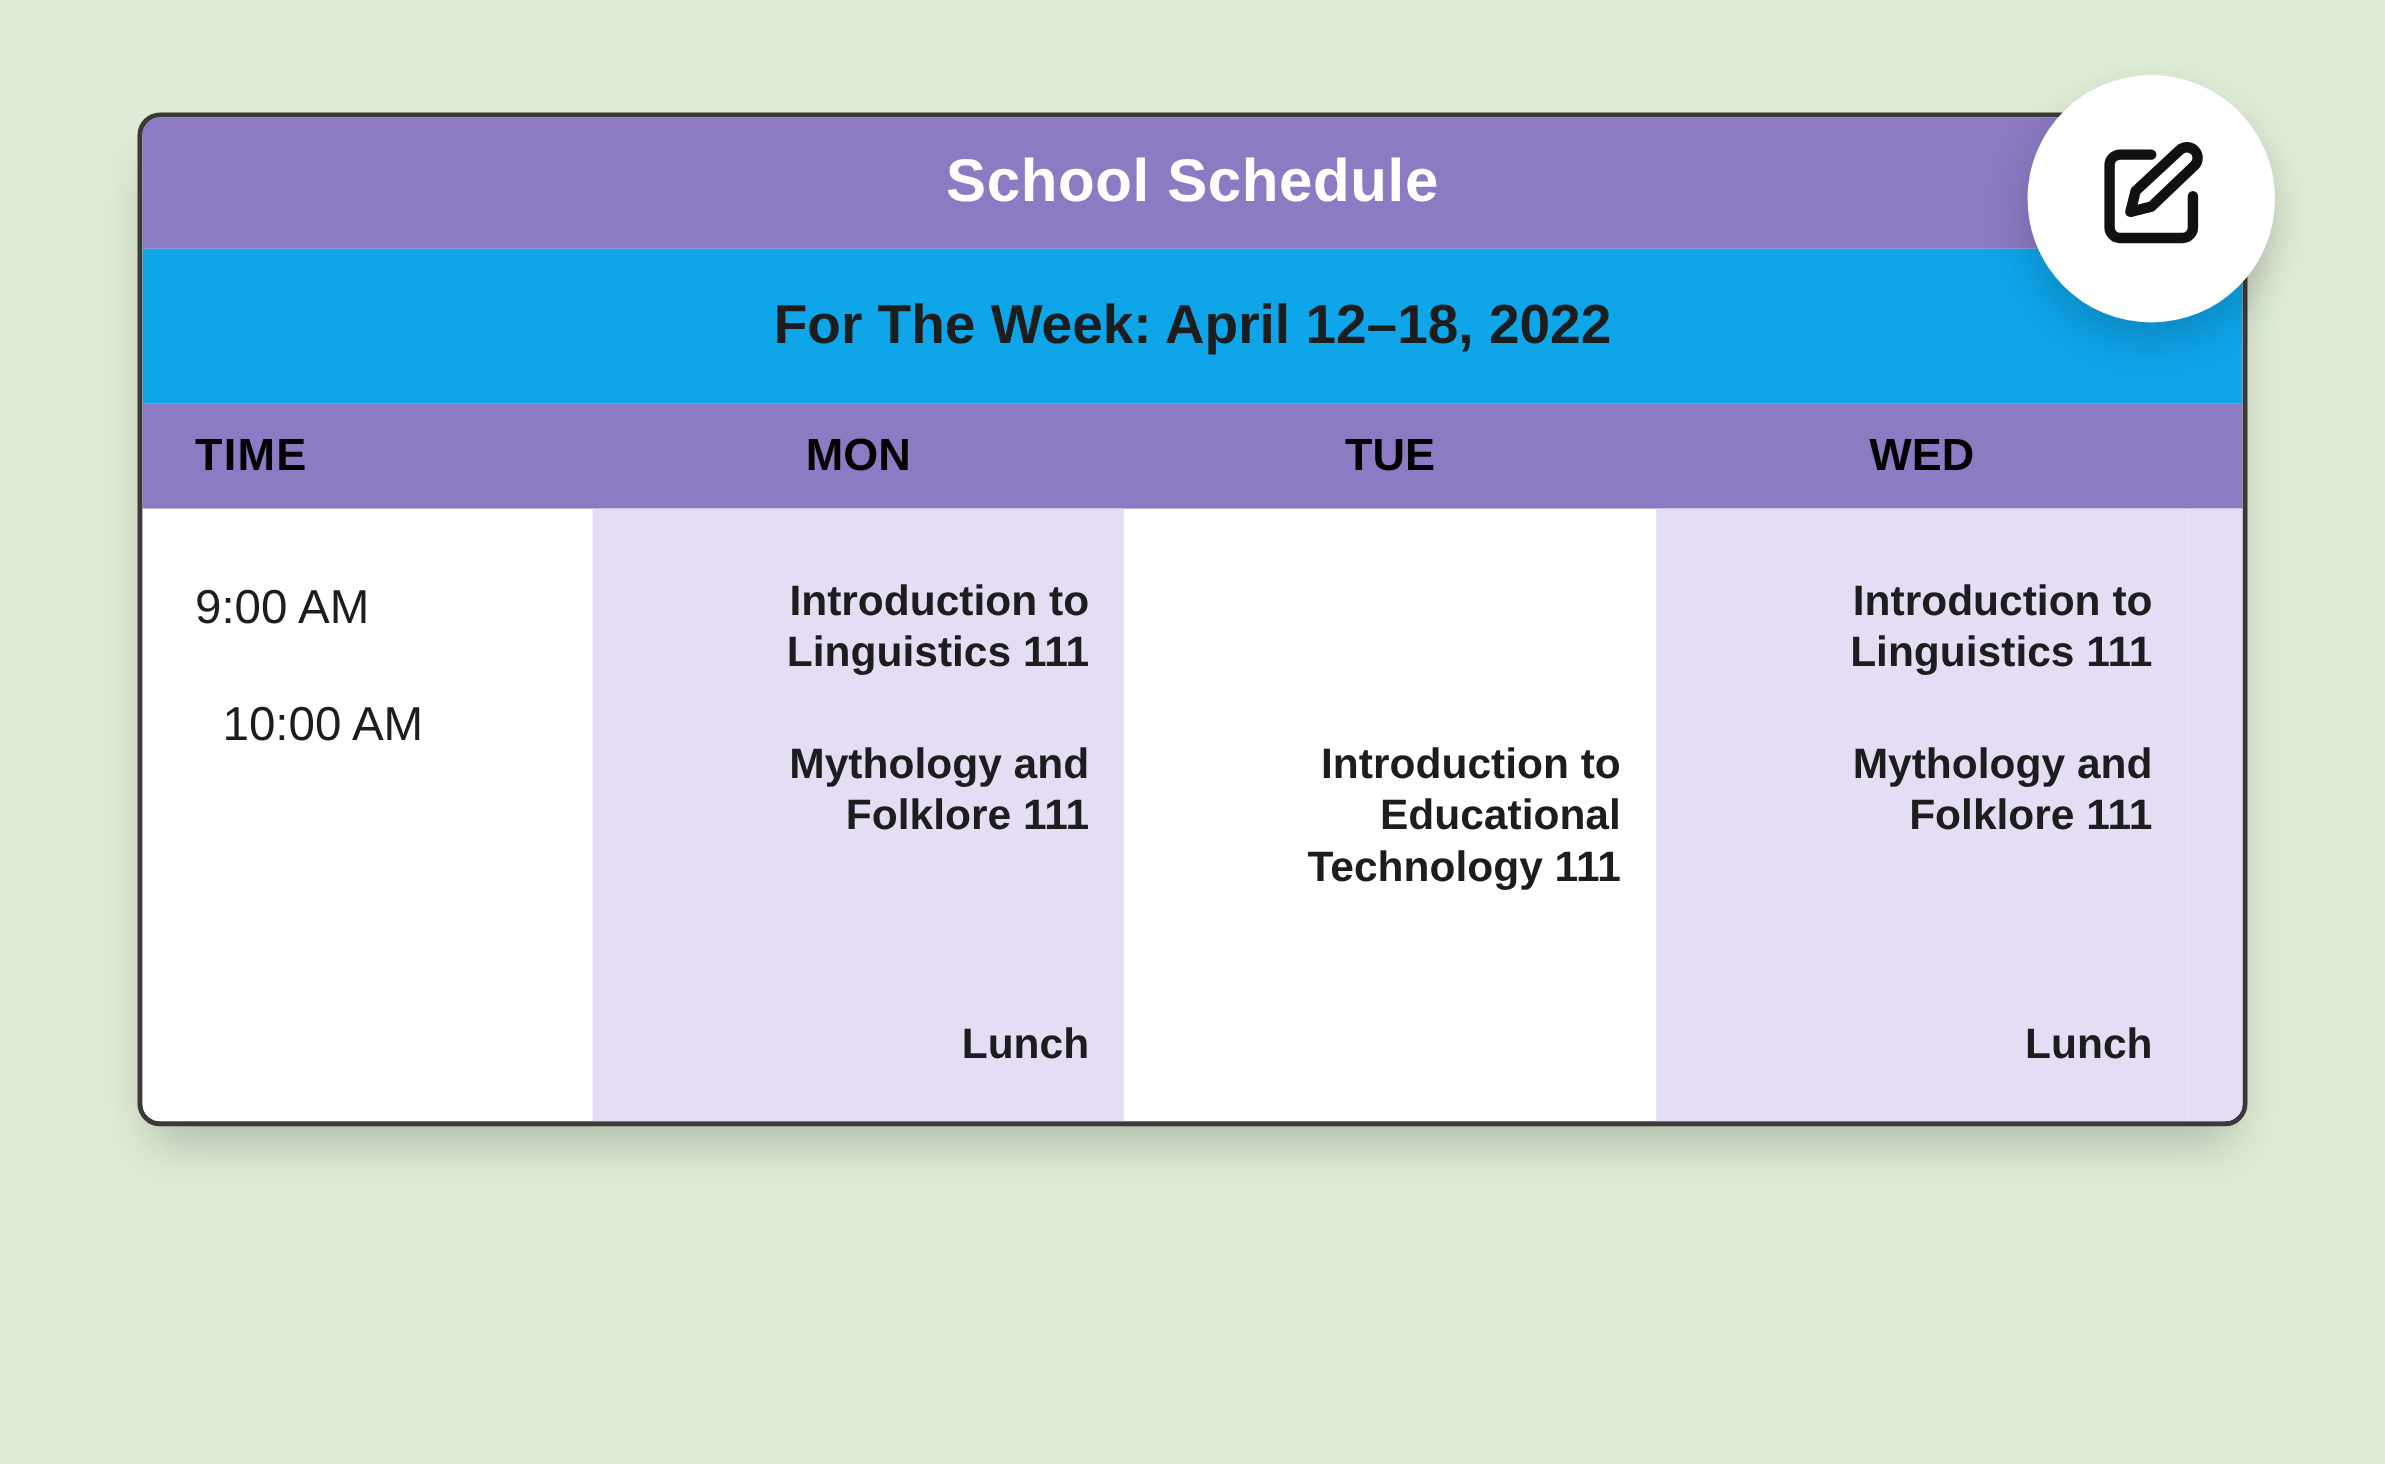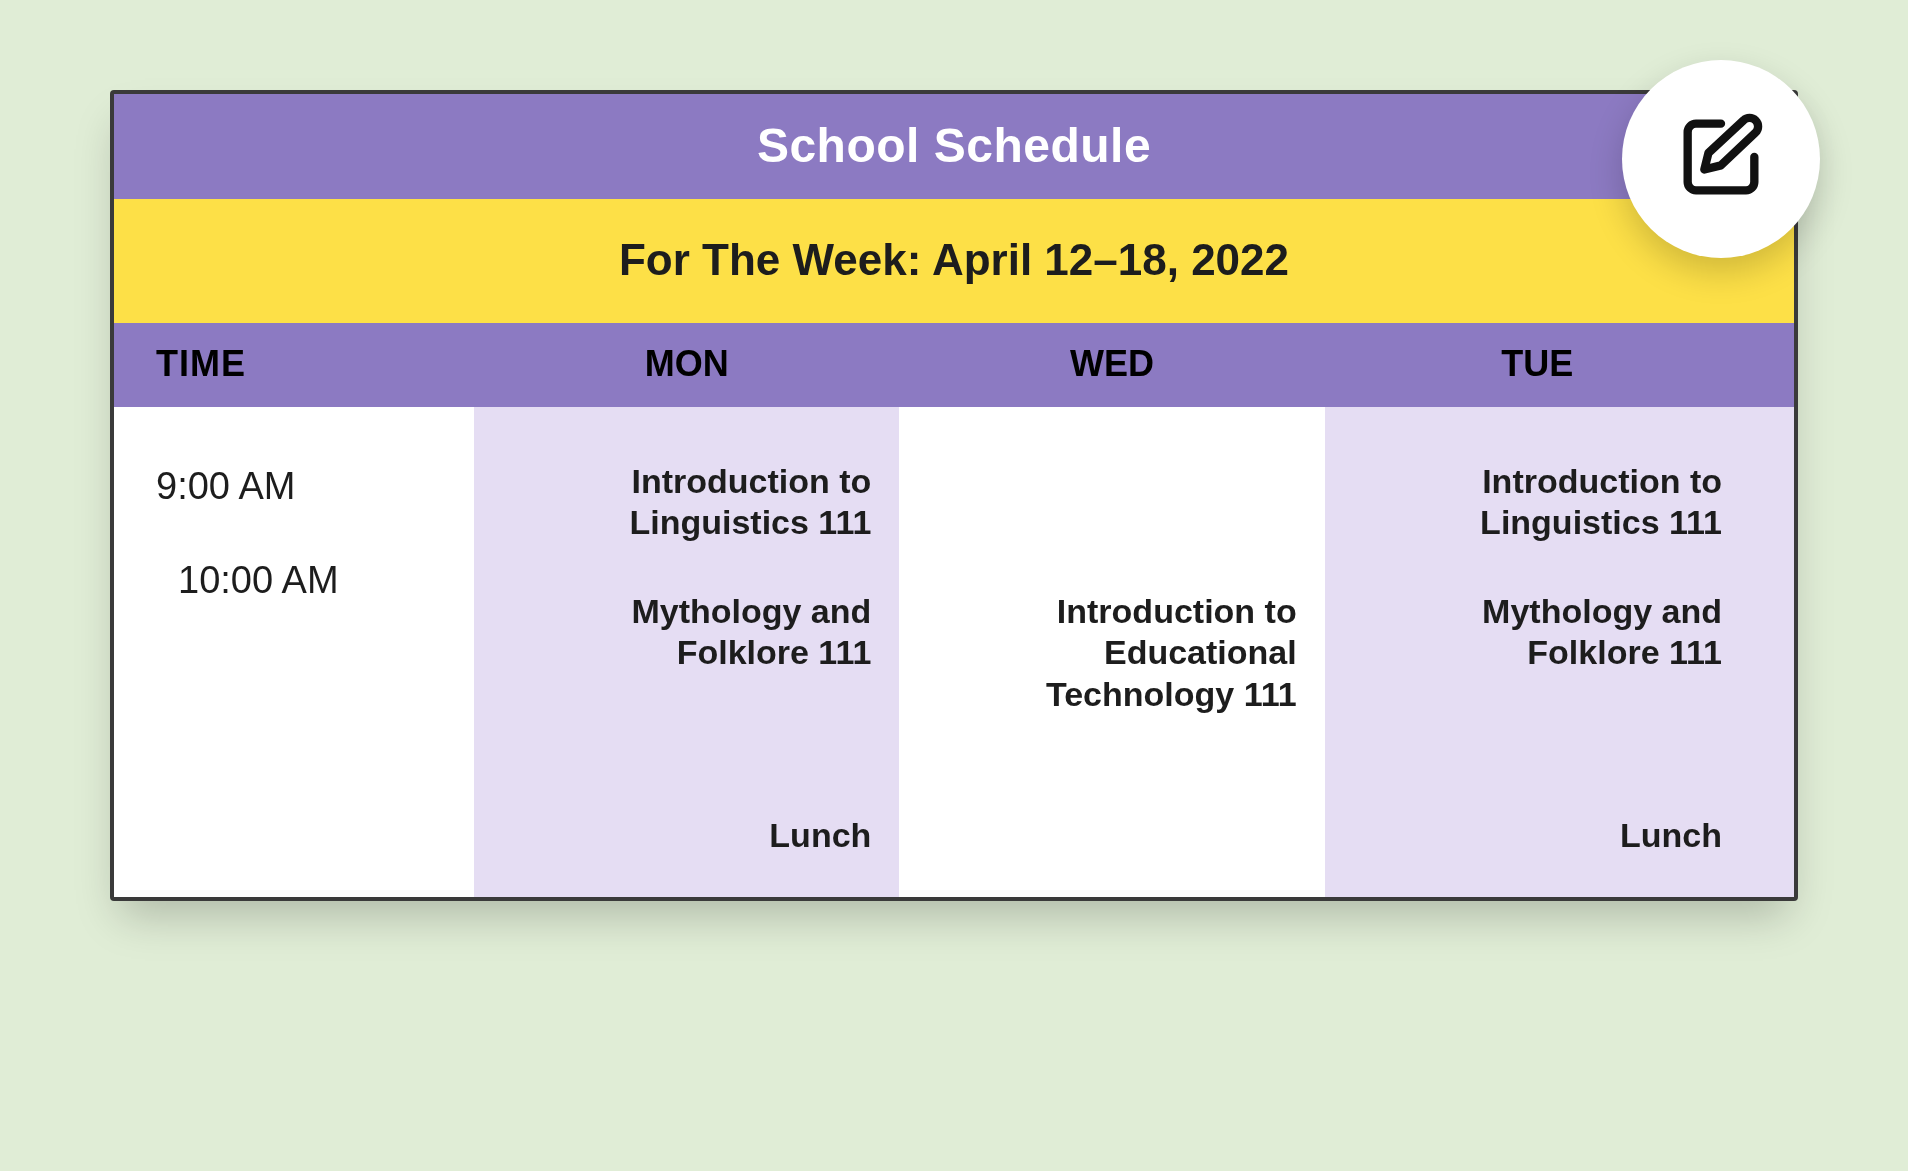--- a/index.html
+++ b/index.html
@@ -15,37 +15,37 @@
 
   .card-wrap {
     position: relative;
     width: 100%;
     max-width: 1700px;
   }
 
   .card {
     background: #ffffff;
     border: 4px solid #3a3a3a;
-    border-radius: 4px;
+    border-radius: 18px;
     overflow: hidden;
     box-shadow: 0 24px 42px -10px rgba(0,0,0,0.22);
   }
 
   .title-bar {
     background: #8c7ac2;
     color: #ffffff;
     text-align: center;
     font-weight: 700;
     font-size: 48px;
     padding: 24px 20px 26px 20px;
     letter-spacing: 0.5px;
   }
 
   .subtitle-bar {
-    background: #fde047;
+    background: #0ea5e9;
     text-align: center;
     font-weight: 700;
     color: #1d1d1d;
     font-size: 44px;
     padding: 36px 20px 38px 20px;
   }
 
   .grid-head {
     display: grid;
     grid-template-columns: 360px 1fr 1fr 1fr 44px;
@@ -127,22 +127,22 @@
       <span>School Schedule</span>
     </div>
 
     <div class="subtitle-bar">
       <span>For The Week: April 12–18, 2022</span>
     </div>
 
     <div class="grid-head">
       <div>TIME</div>
       <div>MON</div>
+      <div>TUE</div>
       <div>WED</div>
-      <div>TUE</div>
       <div></div>
     </div>
 
     <div class="grid-body">
 
       <div class="col-time">
         <div class="time-row r3">9:00 AM</div>
         <div class="time-row r4">10:00 AM</div>
       </div>
 

